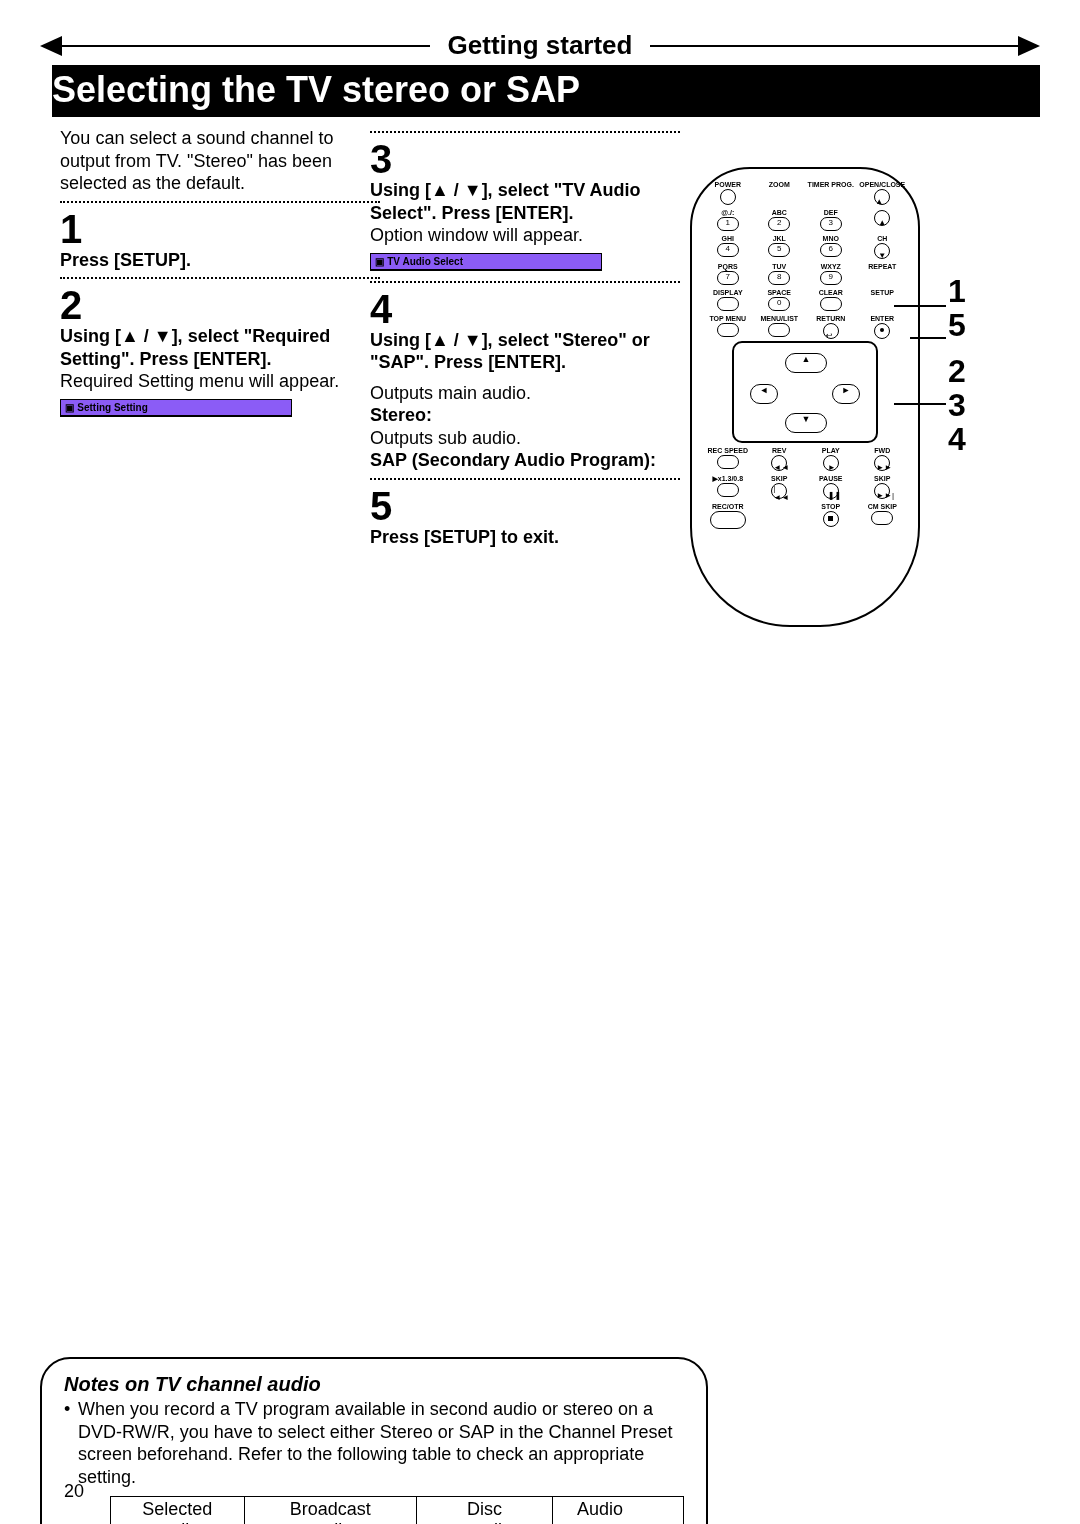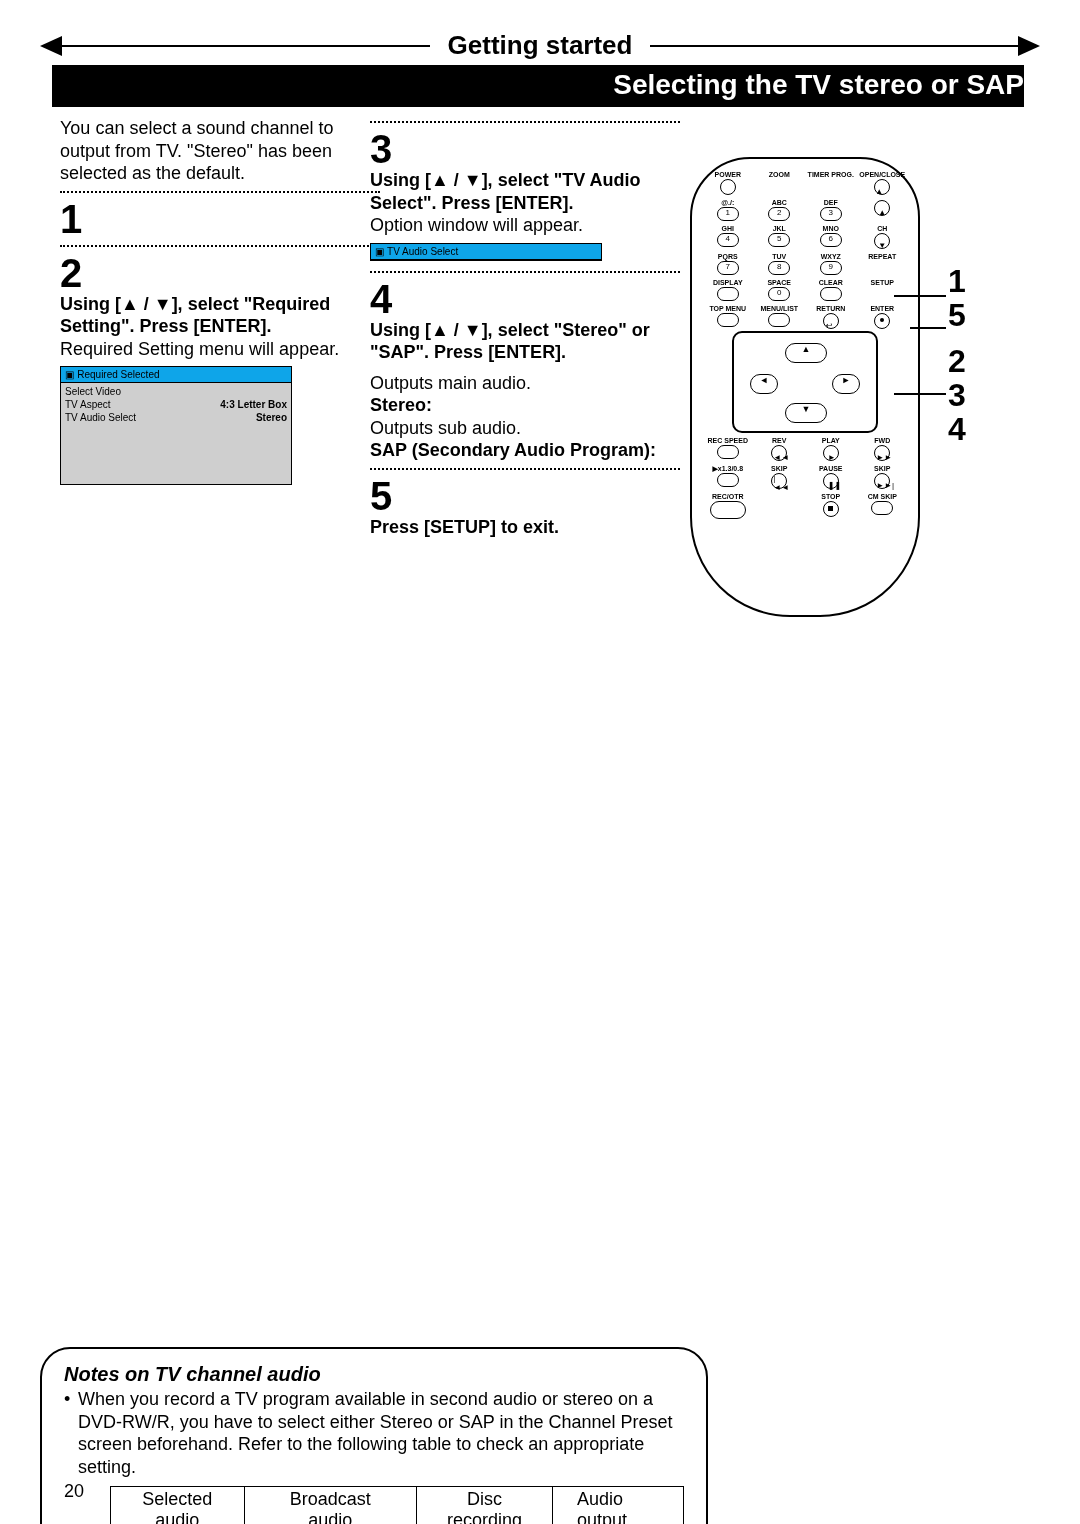--- a/index.html
+++ b/index.html
@@ -2,31 +2,31 @@
 <html><head>
 <meta charset="utf-8">
 <style>
   body { margin:0; padding:0; background:#fff; font-family: Arial, Helvetica, sans-serif; color:#000; }
   .page { width:1080px; height:1524px; box-sizing:border-box; padding:30px 40px 30px 40px; position:relative; }
   .section-header { display:flex; align-items:center; justify-content:center; margin-bottom:4px; }
   .section-header .line { flex:1; height:2px; background:#000; position:relative;}
   .section-header .arrow-left { width:0;height:0; border-top:10px solid transparent; border-bottom:10px solid transparent; border-right:22px solid #000; }
   .section-header .arrow-right { width:0;height:0; border-top:10px solid transparent; border-bottom:10px solid transparent; border-left:22px solid #000; }
   .section-header .title { font-size:26px; font-weight:bold; padding:0 18px; }
-  .sub-banner { background:#000; color:#fff; font-size:28px; font-weight:bold; text-align:right; padding:4px 0 6px 0; margin:0 16px 10px 12px;}
+  .sub-banner { background:#000; color:#fff; font-size:36px; font-weight:bold; text-align:left; padding:4px 0 6px 0; margin:0 0 10px 12px;}
   .columns { position:relative; }
   .col1 { width:320px; position:absolute; left:20px; top:0;}
   .col2 { width:310px; position:absolute; left:330px; top:0;}
   .col3 { width:360px; position:absolute; left:650px; top:40px;}
   .para { font-size:18px; line-height:1.25; }
   .dotrule { border-top:2px dotted #000; margin:6px 0 6px 0; height:0;}
   .stepnum { font-size:40px; font-weight:bold; line-height:1;}
   .bold { font-weight:bold; }
   .menu-sim { border:1px solid #000; background:#cfcfcf; width:230px; font-size:10px; }
-  .menu-sim .hdr { background:#0ea5e9; border-bottom:1px solid #000; padding:2px 4px; font-weight:normal; }
+  .menu-sim .hdr { background:#8b5cf6; border-bottom:1px solid #000; padding:2px 4px; font-weight:bold; }
   .menu-sim .body { padding:2px 4px 60px 4px;}
   .menu-sim .row { display:flex; justify-content:space-between; padding:1px 0; }
   .menu-sim .sel { background:#fff; padding:0 2px;}
   .notes-box { border:2px solid #000; border-radius:30px; padding:14px 22px 16px 22px; margin-top:530px; width:620px;}
   .notes-title { font-style:italic; font-weight:bold; font-size:20px; margin-bottom:2px;}
   .bul { display:flex; font-size:18px; line-height:1.25; }
   .bul .dot { width:14px; flex:none;}
   table.audio { border-collapse:collapse; margin:8px 0 6px 46px; font-size:18px;}
   table.audio td, table.audio th { border:1px solid #000; padding:2px 24px; font-weight:normal; text-align:left;}
   .pgnum { position:absolute; bottom:22px; left:64px; font-size:18px;}
@@ -62,40 +62,27 @@
       <div class="arrow-right"></div>
   </div>
   <div class="sub-banner">Selecting the TV stereo or SAP</div>
 
   <div class="columns" style="height:700px;">
 
     <div class="col1">
       <div class="para">You can select a sound channel to output from TV.  "Stereo" has been selected as the default.</div>
       <div class="dotrule"></div>
       <div class="stepnum">1</div>
+      <div class="para bold">Press [SETUP].</div>
       <div class="dotrule"></div>
       <div class="stepnum">2</div>
       <div class="para bold">Using [▲ / ▼], select "Required Setting". Press [ENTER].</div>
       <div class="para">Required Setting menu will appear.</div>
       <div class="menu-sim" style="margin-top:6px;">
-        <div class="hdr">▣ <span>Required Selected</span></div>
-        <div class="body">
-          <div class="row">
-              <span>Select Video</span>
-              <span></span>
-            </div>
-          <div class="row">
-              <span>TV Aspect</span>
-              <span class="bold">4:3 Letter Box</span>
-            </div>
-          <div class="row">
-              <span>TV Audio Select</span>
-              <span class="bold">Stereo</span>
-            </div>
-        </div>
+        <div class="hdr">▣ <span>Setting Setting</span></div>
       </div>
     </div>
 
     <div class="col2">
       <div class="dotrule" style="margin-top:4px;"></div>
       <div class="stepnum">3</div>
       <div class="para bold">Using [▲ / ▼], select "TV Audio Select". Press [ENTER].</div>
       <div class="para">Option window will appear.</div>
       <div class="menu-sim" style="margin-top:6px;">
         <div class="hdr">▣ <span>TV Audio Select</span></div>

